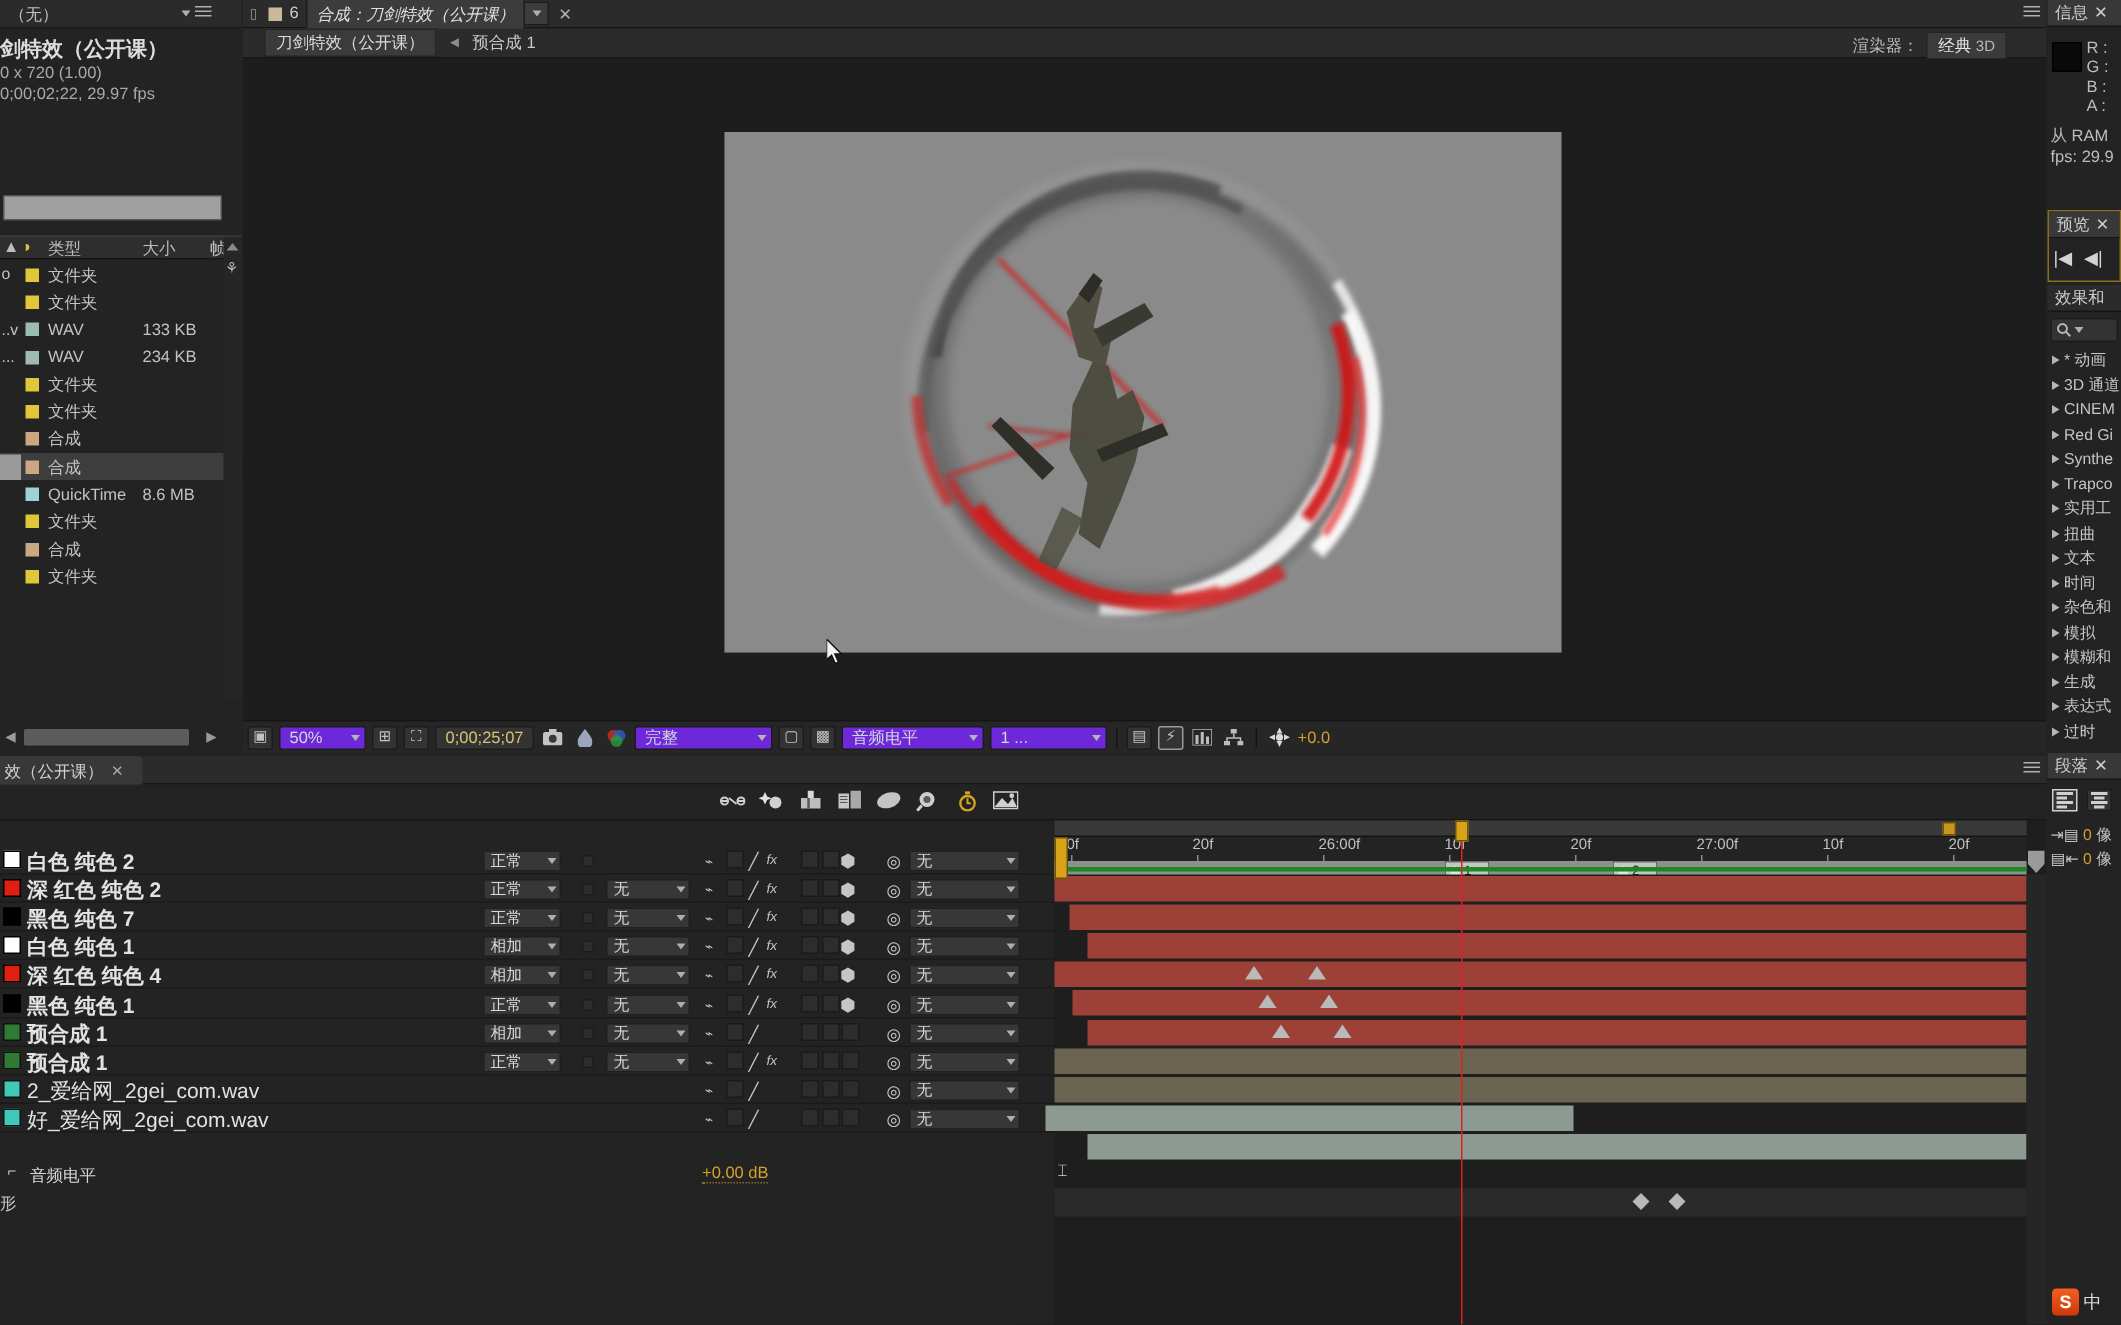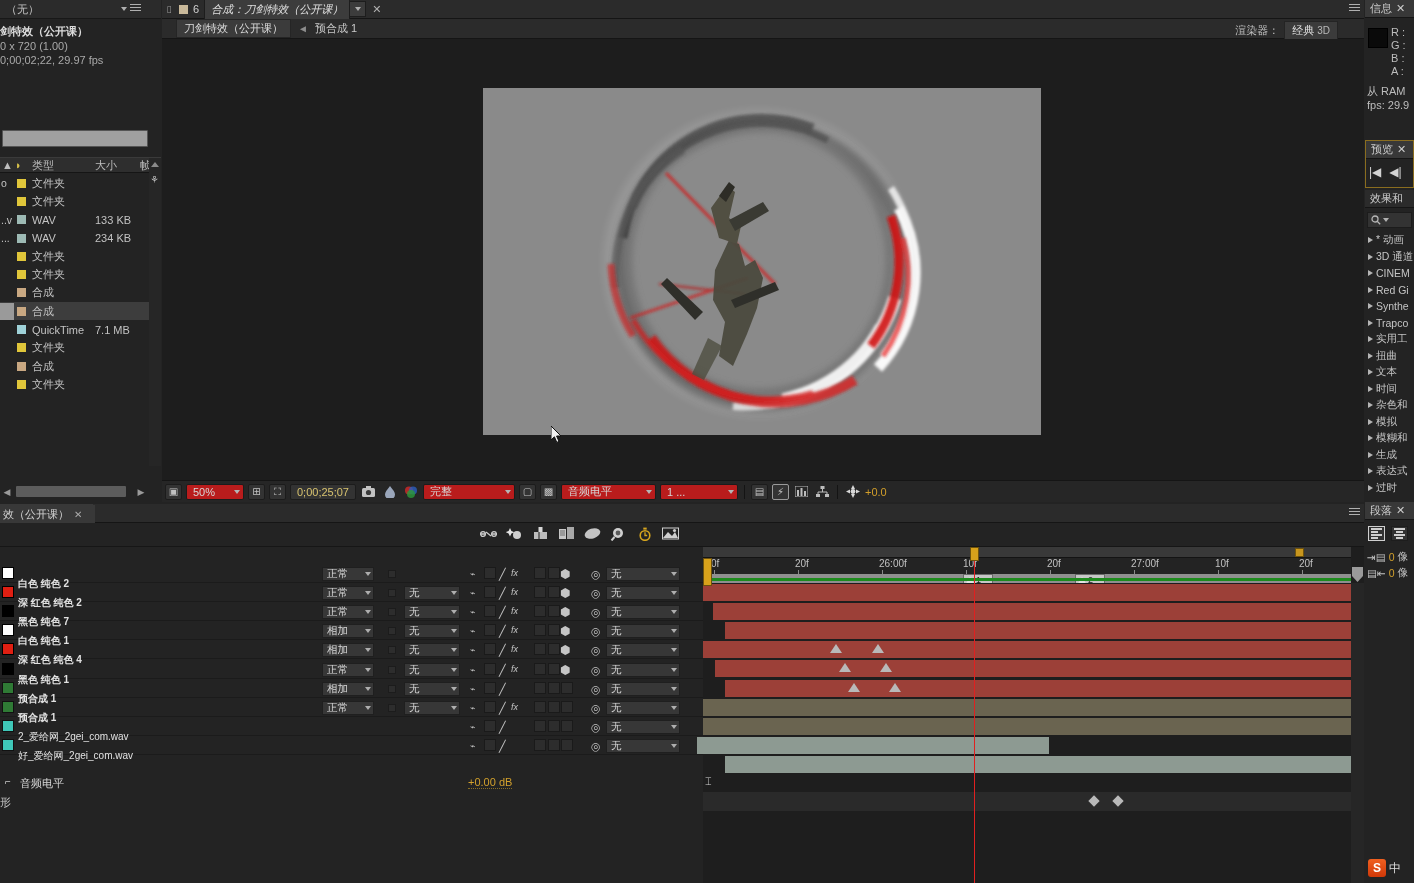--- a/index.html
+++ b/index.html
@@ -20,21 +20,21 @@
   #project { left:0; top:0; width:161px; height:503px; background:#232323; border:none;}
   #proj-tabbar { height:19px; background:#2b2b2b; display:flex; align-items:center; border-bottom:1px solid #181818;}
   #proj-tabbar .ptab { padding-left:6px; color:#c0c0c0; font-size:11px;}
   #proj-menu { position:absolute; right:20px; top:4px; display:flex; gap:3px; align-items:center;}
   .ham { width:11px; height:9px; display:inline-block; position:relative;}
   .ham i{ position:absolute; left:0; width:11px; height:1px; background:#b0b0b0;}
   .ham i:nth-child(1){top:0} .ham i:nth-child(2){top:3px} .ham i:nth-child(3){top:6px}
   .tri-dn { width:0;height:0;border-left:3px solid transparent;border-right:3px solid transparent;border-top:4px solid #b0b0b0;}
 
   #proj-info { padding:5px 0 0 0; height:60px; }
-  #proj-info .pname { font-weight:bold; color:#dcdcdc; font-size:11px; padding-left:0px;}
+  #proj-info .pname { font-weight:bold; color:#dcdcdc; font-size:14px; padding-left:0px;}
   #proj-info .pline { color:#a9a9a9; font-size:11px; padding-left:0px; line-height:14px;}
   #proj-search {
     position:absolute; left:2px; top:130px; width:146px; height:17px;
     background:#a0a0a0; border:1px solid #555; border-radius:1px;
   }
   #proj-colhdr {
     position:absolute; left:0; top:157px; width:161px; height:16px;
     background:#2e2e2e; border-top:1px solid #3a3a3a; border-bottom:1px solid #151515;
     display:flex; align-items:center; font-size:11px; color:#bdbdbd;
   }
@@ -92,21 +92,21 @@
   #comp-toolbar {
     position:absolute; left:0; top:480px; width:1202px; height:22px;
     background:#262626; border-top:1px solid #151515;
     display:flex; align-items:center; gap:4px; padding-left:3px;
   }
   .tb-icon { width:17px; height:16px; background:#333; border:1px solid #1c1c1c; border-radius:2px;
              display:flex; align-items:center; justify-content:center; color:#c2c2c2; font-size:10px;}
   .tb-icon.flat { background:transparent; border:none; }
   .tb-field { height:16px; background:#333; border:1px solid #1c1c1c; border-radius:2px;
               display:flex; align-items:center; color:#d6d6d6; font-size:11px; padding:0 5px;}
-  .tb-dd { height:16px; background:#b91c1c; border:1px solid #1c1c1c; border-radius:2px;
+  .tb-dd { height:16px; background:#6d28d9; border:1px solid #1c1c1c; border-radius:2px;
            display:flex; align-items:center; justify-content:space-between; color:#d6d6d6; font-size:11px; padding:0 3px 0 6px;}
   .tb-dd .cv { width:0;height:0;border-left:3px solid transparent;border-right:3px solid transparent;border-top:4px solid #b5b5b5; margin-left:6px;}
   .tb-time { color:#d8c36f; }
   .tb-sep { width:1px; height:14px; background:#141414; margin:0 2px;}
   .tb-amber { color:#d39f2a; font-size:11px; }
 
   
   #timeline { left:0; top:504px; width:1364px; height:379px; background:#232323; border:none;}
   #tl-tabbar { height:19px; background:#2b2b2b; border-bottom:1px solid #151515; display:flex; align-items:center; position:relative;}
   #tl-tabbar .ttab { background:#383838; height:19px; display:flex; align-items:center; padding:0 6px; gap:6px; color:#d2d2d2; font-size:11px;}
@@ -118,21 +118,21 @@
   .ticon { width:17px; height:15px; display:flex; align-items:center; justify-content:center; color:#cfcfcf;}
 
   #tl-colhdr {
     position:absolute; left:0; top:43px; width:703px; height:17px;
     background:#2b2b2b; border-bottom:1px solid #151515; font-size:11px; color:#bdbdbd;
   }
   #tl-colhdr span { position:absolute; top:2px;}
   #tl-names { position:absolute; left:0; top:60px; width:703px; height:319px; background:#232323;}
   .lrow { position:absolute; left:0; width:703px; height:19px; border-bottom:1px solid #1b1b1b; font-size:11px;}
   .lrow .csw { position:absolute; left:2px; top:3px; width:12px; height:12px; border:1px solid #000;}
-  .lrow .lname { position:absolute; left:18px; top:13px; color:#e2e2e2; font-weight:bold; font-size:10px; white-space:nowrap;}
+  .lrow .lname { position:absolute; left:18px; top:2px; color:#e2e2e2; font-weight:bold; font-size:14px; white-space:nowrap;}
   .lrow .lname.thin { font-weight:normal; }
   .mode-dd {
     position:absolute; height:14px; background:#373737; border:1px solid #1f1f1f;
     display:flex; align-items:center; justify-content:space-between; color:#d8d8d8; font-size:10.5px; padding:0 2px 0 4px;
   }
   .mode-dd .cv { width:0;height:0;border-left:3px solid transparent;border-right:3px solid transparent;border-top:4px solid #aeaeae;}
   .tbox { position:absolute; width:8px; height:8px; background:#2d2d2d; border:1px solid #1c1c1c;}
   .swbox { position:absolute; width:12px; height:12px; background:#2d2d2d; border:1px solid #1a1a1a;}
   .sw-ico { position:absolute; color:#c5c5c5; font-size:9px;}
 
@@ -270,21 +270,21 @@
           <span class="selbox"></span>
           <span class="pname2" style="left:1px"></span>
           <span class="swatch" style="background:#c9a882"></span>
           <span class="ptype">合成</span>
           <span class="psize"></span>
         </div>
         <div class="prow">
           <span class="pname2" style="left:1px"></span>
           <span class="swatch" style="background:#9fd2d8"></span>
           <span class="ptype">QuickTime</span>
-          <span class="psize">7.1 MB</span>
+          <span class="psize">8.6 MB</span>
         </div>
         <div class="prow">
           <span class="pname2" style="left:1px"></span>
           <span class="swatch" style="background:#e0c63a"></span>
           <span class="ptype">文件夹</span>
           <span class="psize"></span>
         </div>
         <div class="prow">
           <span class="pname2" style="left:1px"></span>
           <span class="swatch" style="background:#c9a882"></span>

